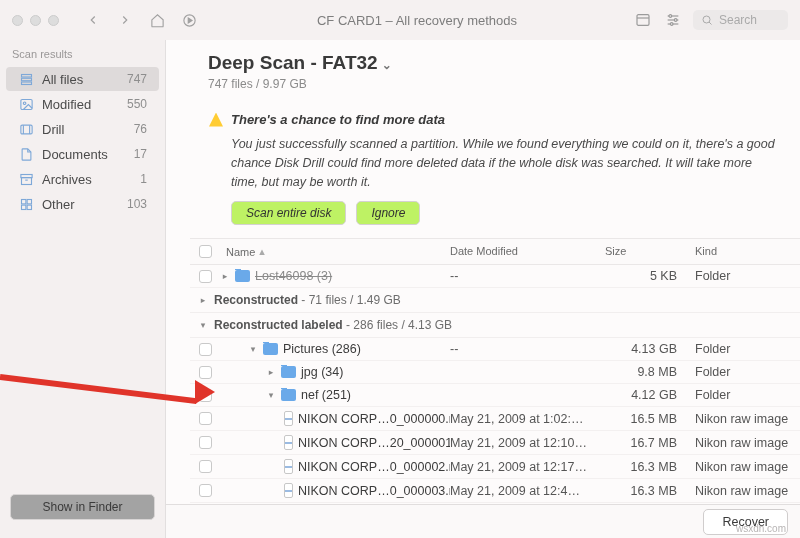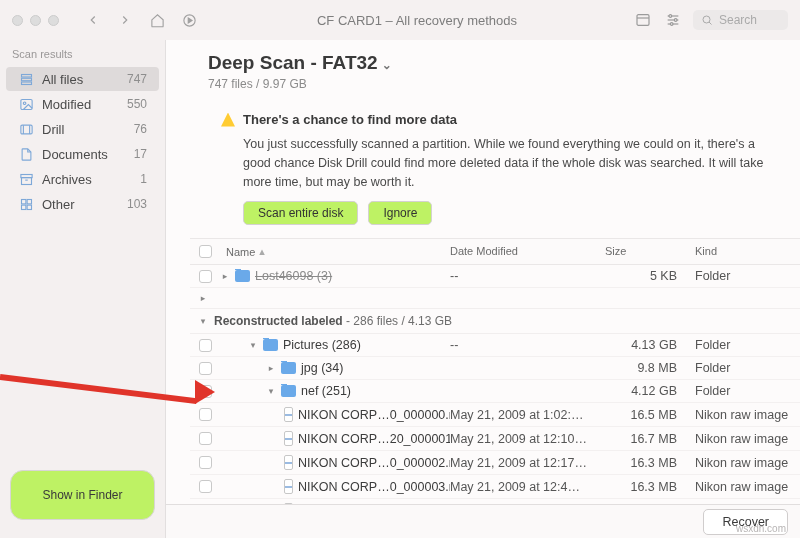--- a/index.html
+++ b/index.html
@@ -14,27 +14,27 @@
 .search { display:flex; align-items:center; gap:6px; background:#ece9e9; border-radius:5px; padding:3px 8px; width:95px; color:#aaa; font-size:12px; }
 .main { display:flex; height: calc(100% - 40px); }
 .sidebar { width: 165px; background:#f4f0f0; padding:8px 0; display:flex; flex-direction:column; }
 .sb-head { font-size:11px; color:#9a9797; padding:0 12px 6px; }
 .sb-item { display:flex; align-items:center; padding:4px 12px; gap:8px; color:#4b4b4b; border-radius:4px; margin:1px 6px;}
 .sb-item.sel { background:#dedada; }
 .sb-ico { width:16px; height:16px; color:#7ea8d8; display:flex; align-items:center; justify-content:center; }
 .sb-label { flex:1; }
 .sb-count { color:#8e8e8e; font-size:12px; }
 .sb-spacer { flex:1; }
-.sb-btn { margin:0 10px 10px; padding:17px 0; background:#bef264; border:1px solid #d8d5d5; border-radius:13px; font-size:12px; text-align:center; }
+.sb-btn { margin:0 10px 10px; padding:5px 0; background:#a3a3a3; border:1px solid #d8d5d5; border-radius:5px; font-size:12px; text-align:center; }
 .content { flex:1; display:flex; flex-direction:column; background:#fdfbfb; border-left:1px solid #e2dfdf; position:relative;padding-left:24px; }
 .header { padding:12px 18px 4px; }
 .header h1 { font-size:19px; font-weight:700; display:inline-block; }
 .chev { font-size:12px; color:#777; margin-left:4px; }
 .sub { color:#8a8a8a; font-size:12px; margin-top:3px; }
-.notice { margin:10px 26px 6px; border:1px solid transparent; padding:6px 4px; }
+.notice { margin:10px 14px 6px; border:1px solid transparent; padding:6px 4px;font-style:italic; }
 .notice-h { display:flex; align-items:center; gap:8px; font-weight:600; font-size:13px; }
 .warn { width:14px; height:14px; background:#ffcc33; clip-path:polygon(50% 0,100% 100%,0 100%); display:inline-block; position:relative; }
 .notice-b { margin:8px 0 10px 22px; color:#4a4a4a; font-size:12.5px; line-height:1.5; }
 .notice-a { display:flex; gap:10px; margin-left:22px; }
 .btn { padding:4px 14px; background:#bef264; border:1px solid #d4d1d1; border-radius:5px; font-size:12px; color:#333; }
 .cols { display:flex; border-top:1px solid #eae7e7; border-bottom:1px solid #eae7e7; padding:6px 0; background:#fcfafa; font-size:11px; color:#6b6b6b; }
 .col-ck { width:30px; display:flex; justify-content:center; }
 .ck { width:13px; height:13px; border:1px solid #c9c9c9; border-radius:3px; background:#fff; }
 .col-name { flex:0 0 230px; padding-left:6px; display:flex; align-items:center; gap:4px; }
 .col-name .sort { color:#aaa; }
@@ -234,20 +234,21 @@
             <span class="disc">▸</span>
             <span class="folder-ico"></span>
             <span style="text-decoration:line-through;color:#8a8a8a">Lost46098 (3)</span>
           </div>
           <div class="r-date">--</div>
           <div class="r-size">5 KB</div>
           <div class="r-kind">Folder</div>
         </div>
         <div class="grp">
           <span class="disc">▸</span>
+          <span><b style="color:#555">Reconstructed</b> - 71 files / 1.49 GB</span>
         </div>
         <div class="grp">
           <span class="disc">▾</span>
           <span><b style="color:#555">Reconstructed labeled</b> - 286 files / 4.13 GB</span>
         </div>
         <div class="row">
           <div class="r-ck">
             <span class="ck"></span>
           </div>
           <div class="r-name" style="padding-left:28px">

